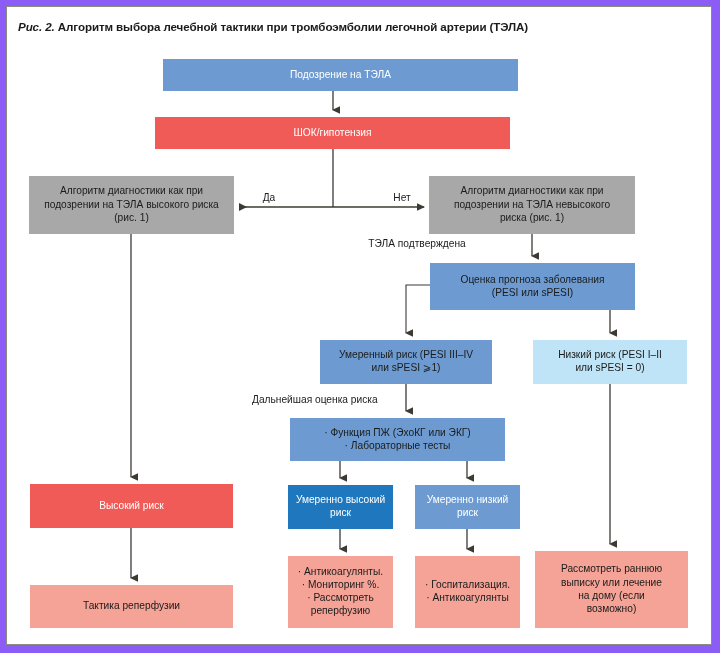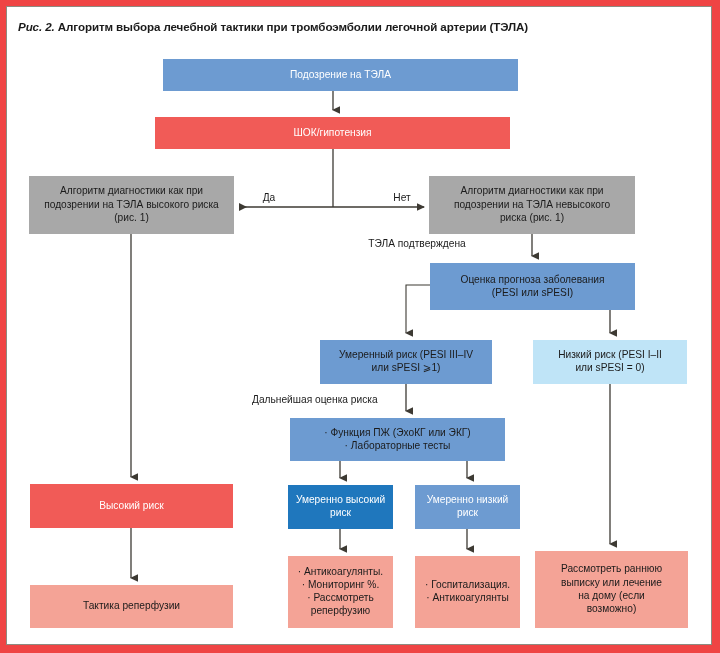--- a/index.html
+++ b/index.html
@@ -7,21 +7,21 @@
     padding: 0;
     background: #ffffff;
   }
   body {
     font-family: "Liberation Sans", sans-serif;
   }
   #figure-root {
     position: relative;
     width: 720px;
     height: 653px;
-    background: #ef4444;
+    background: #8b5cf6;
     box-sizing: border-box;
     overflow: hidden;
   }
   .frame {
     position: absolute;
     left: 6px;
     top: 6px;
     width: 706px;
     height: 639px;
     border: 1px solid #8d8a80;

